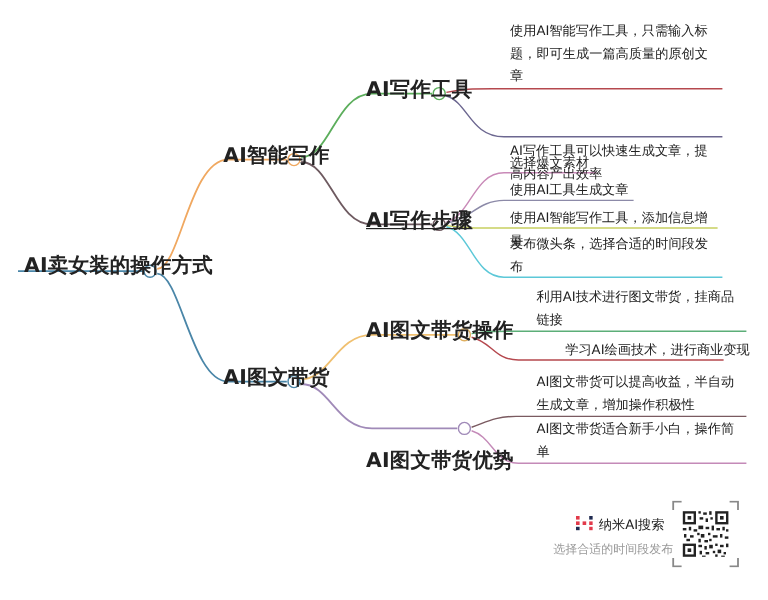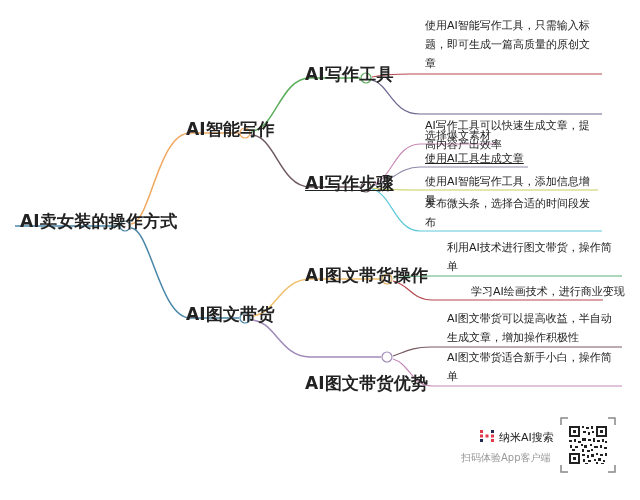--- a/index.html
+++ b/index.html
@@ -58,41 +58,41 @@
 <div class="lbl" style="left:186px;top:118px;">AI智能写作</div>
 <div class="lbl" style="left:186px;top:303px;">AI图文带货</div>
 <div class="lbl" style="left:305px;top:63px;">AI写作工具</div>
 <div class="lbl" style="left:305px;top:172px;text-decoration:underline;">AI写作步骤</div>
 <div class="lbl" style="left:305px;top:264px;">AI图文带货操作</div>
 <div class="lbl" style="left:305px;top:332px;margin-top:40px;">AI图文带货优势</div>
 
 <div class="leaf" style="left:425px;top:16px;">使用AI智能写作工具，只需输入标题，即可生成一篇高质量的原创文章</div>
 <div class="leaf" style="left:425px;top:76px;margin-top:40px;">AI写作工具可以快速生成文章，提高内容产出效率</div>
 <div class="leaf" style="left:425px;top:126px;">选择爆文素材</div>
-<div class="leaf" style="left:425px;top:149px;text-decoration:underline;">使用AI工具生成文章</div>
+<div class="leaf" style="left:425px;top:149px;">使用AI工具生成文章</div>
 <div class="leaf" style="left:425px;top:172px;">使用AI智能写作工具，添加信息增量</div>
 <div class="leaf" style="left:425px;top:194px;">发布微头条，选择合适的时间段发布</div>
-<div class="leaf" style="left:447px;top:238px;">利用AI技术进行图文带货，操作简单</div>
+<div class="leaf" style="left:447px;top:238px;">利用AI技术进行图文带货，挂商品链接</div>
 <div class="leaf" style="left:471px;top:282px;">学习AI绘画技术，进行商业变现</div>
 <div class="leaf" style="left:447px;top:309px;">AI图文带货可以提高收益，半自动生成文章，增加操作积极性</div>
 <div class="leaf" style="left:447px;top:348px;">AI图文带货适合新手小白，操作简单</div>
 
 <div class="footer-brand">
   <svg width="14" height="12" viewBox="0 0 14 12">
     <rect x="0" y="0" width="3" height="3" fill="#e23a4a"></rect>
       <rect x="0" y="4.5" width="3" height="3" fill="#e23a4a"></rect>
       <rect x="0" y="9" width="3" height="3" fill="#1f2a50"></rect>
     <rect x="5.5" y="4.5" width="3" height="3" fill="#e23a4a"></rect>
     <rect x="11" y="0" width="3" height="3" fill="#1f2a50"></rect>
       <rect x="11" y="4.5" width="3" height="3" fill="#e23a4a"></rect>
       <rect x="11" y="9" width="3" height="3" fill="#e23a4a"></rect>
   </svg>
   <span>纳米AI搜索</span>
 </div>
-<div class="footer-sub">扫码体验App客户端</div>
+<div class="footer-sub">选择合适的时间段发布</div>
 
 <svg class="qr" viewBox="0 0 56 56">
   <path d="M1 8 V1 H8 M48 1 H55 V8 M55 48 V55 H48 M8 55 H1 V48" stroke="#888" stroke-width="1.5" fill="none"></path>
   <rect x="8" y="8" width="40" height="40" fill="#fff"></rect>
   <rect x="9" y="9" width="11" height="11" fill="#222"></rect>
     <rect x="11" y="11" width="7" height="7" fill="#fff"></rect>
     <rect x="13" y="13" width="3" height="3" fill="#222"></rect>
   <rect x="36" y="9" width="11" height="11" fill="#222"></rect>
     <rect x="38" y="11" width="7" height="7" fill="#fff"></rect>
     <rect x="40" y="13" width="3" height="3" fill="#222"></rect>

